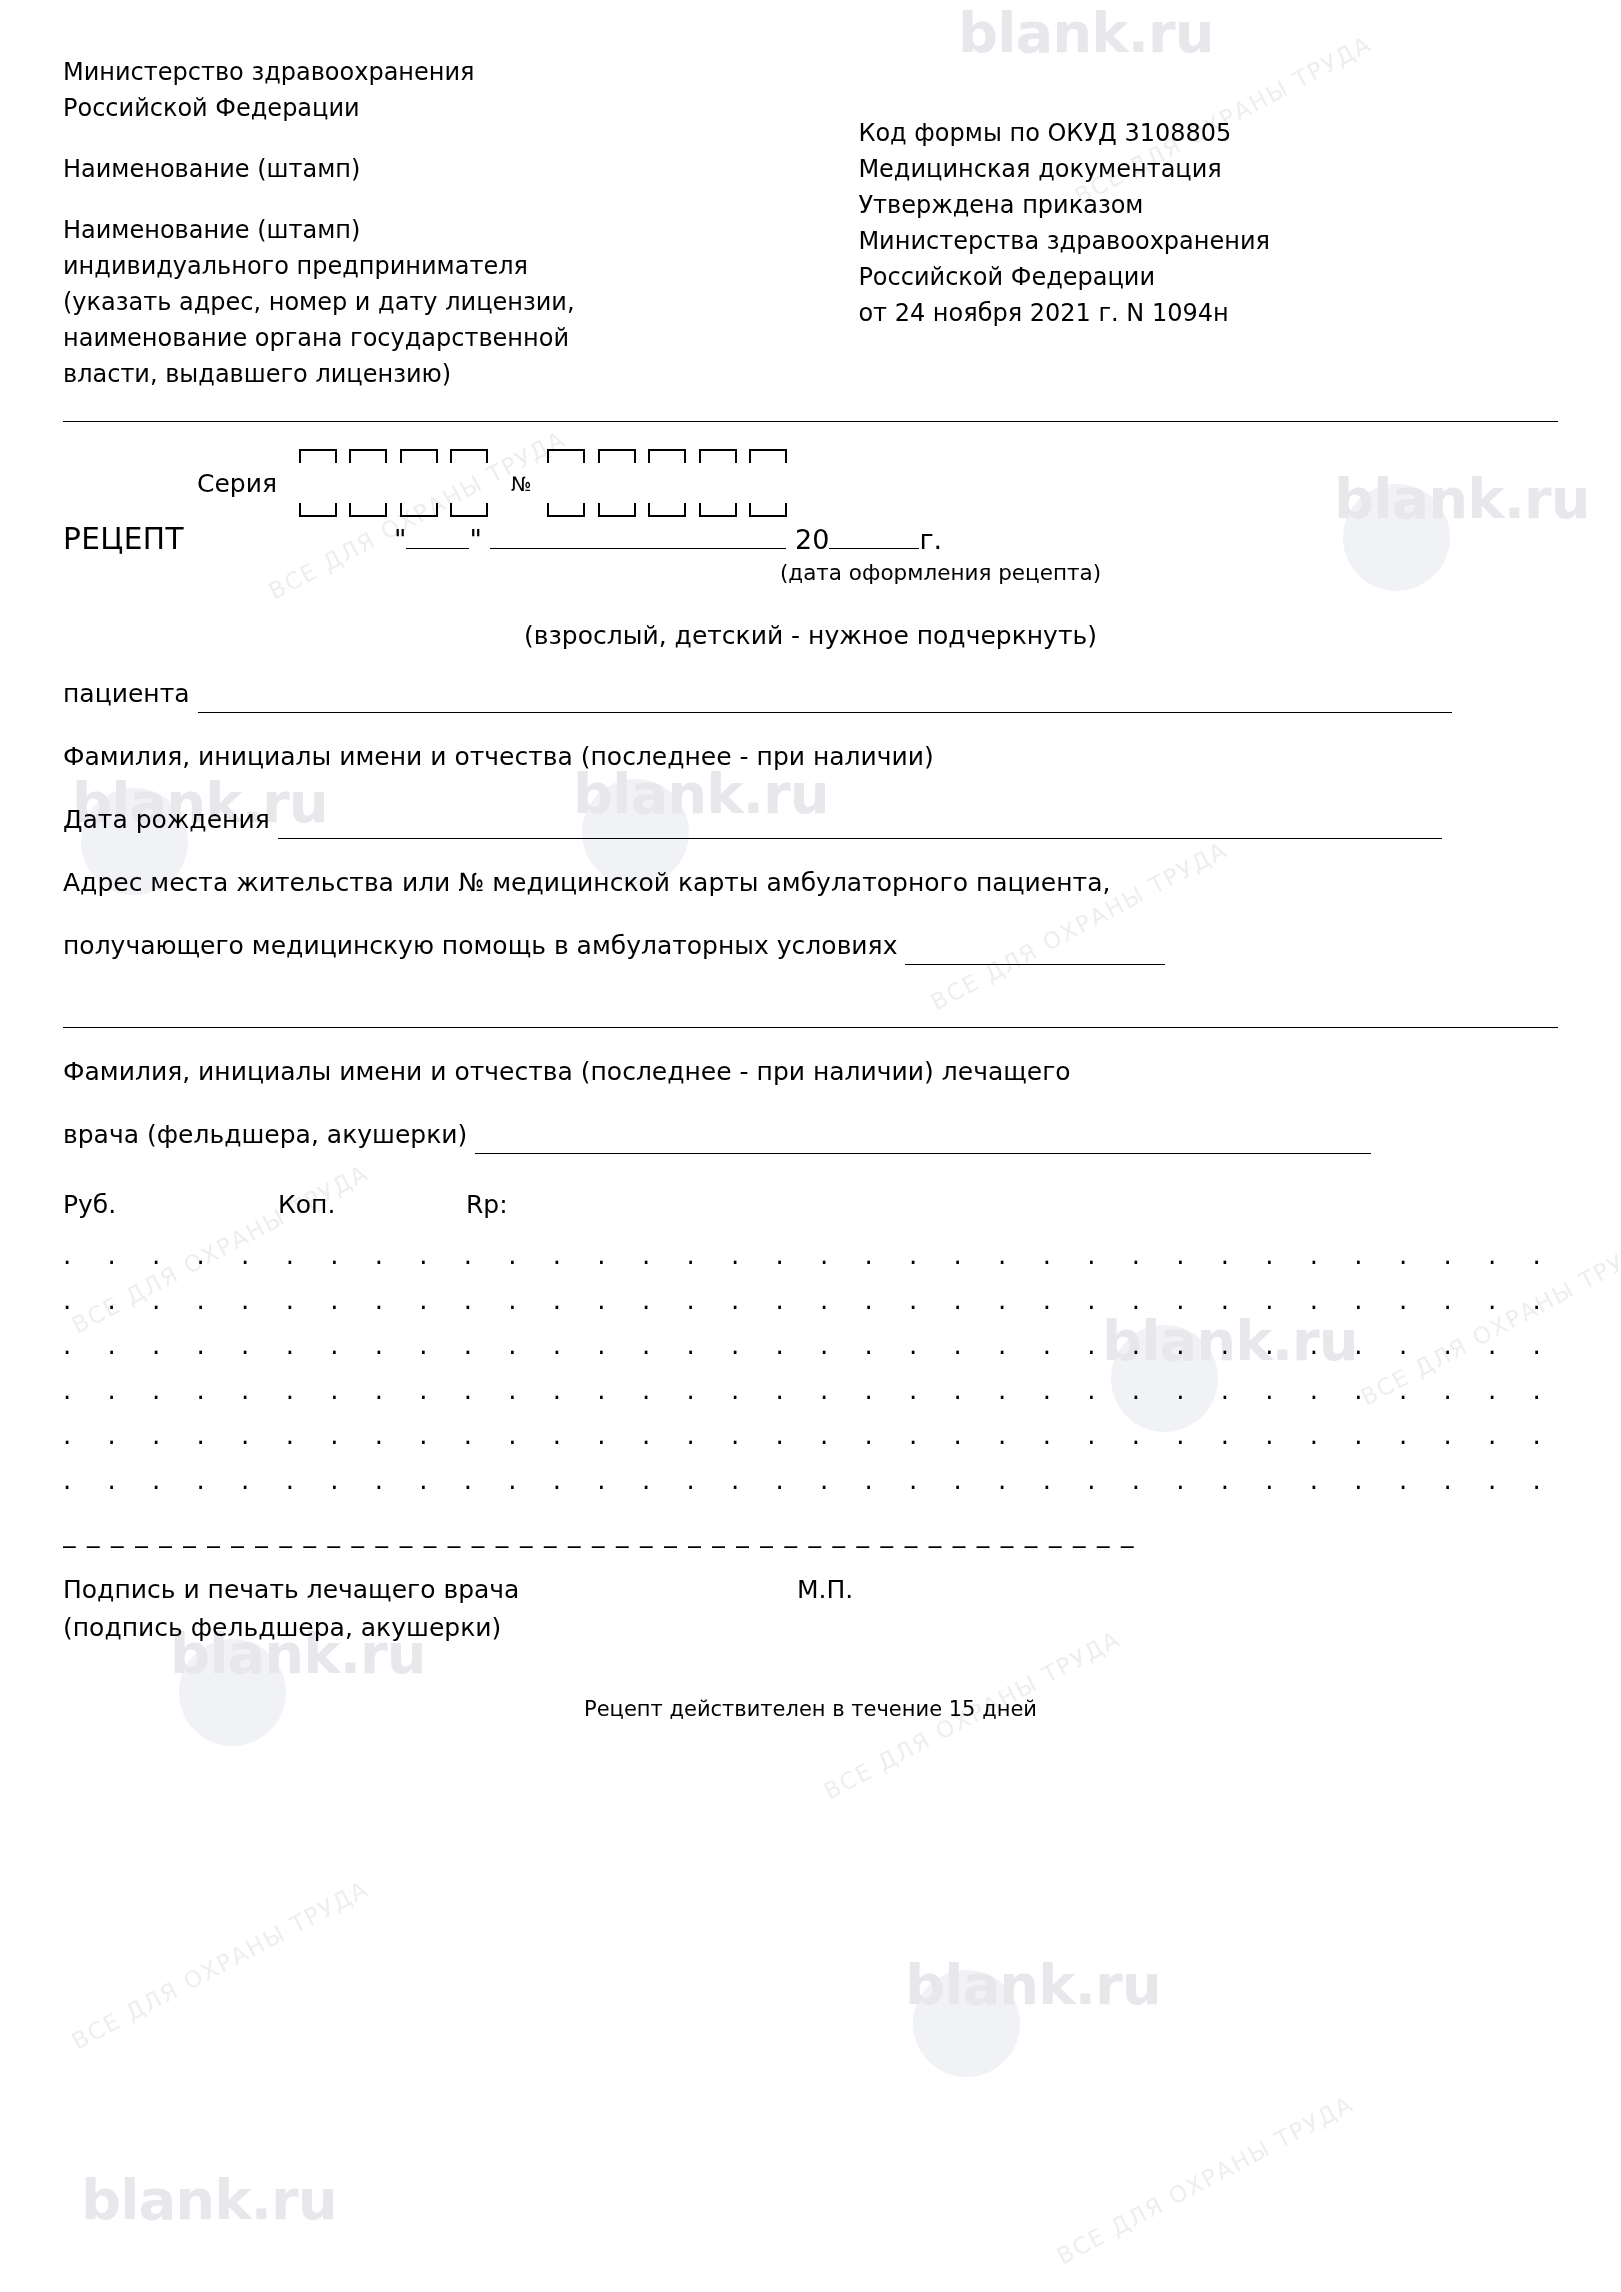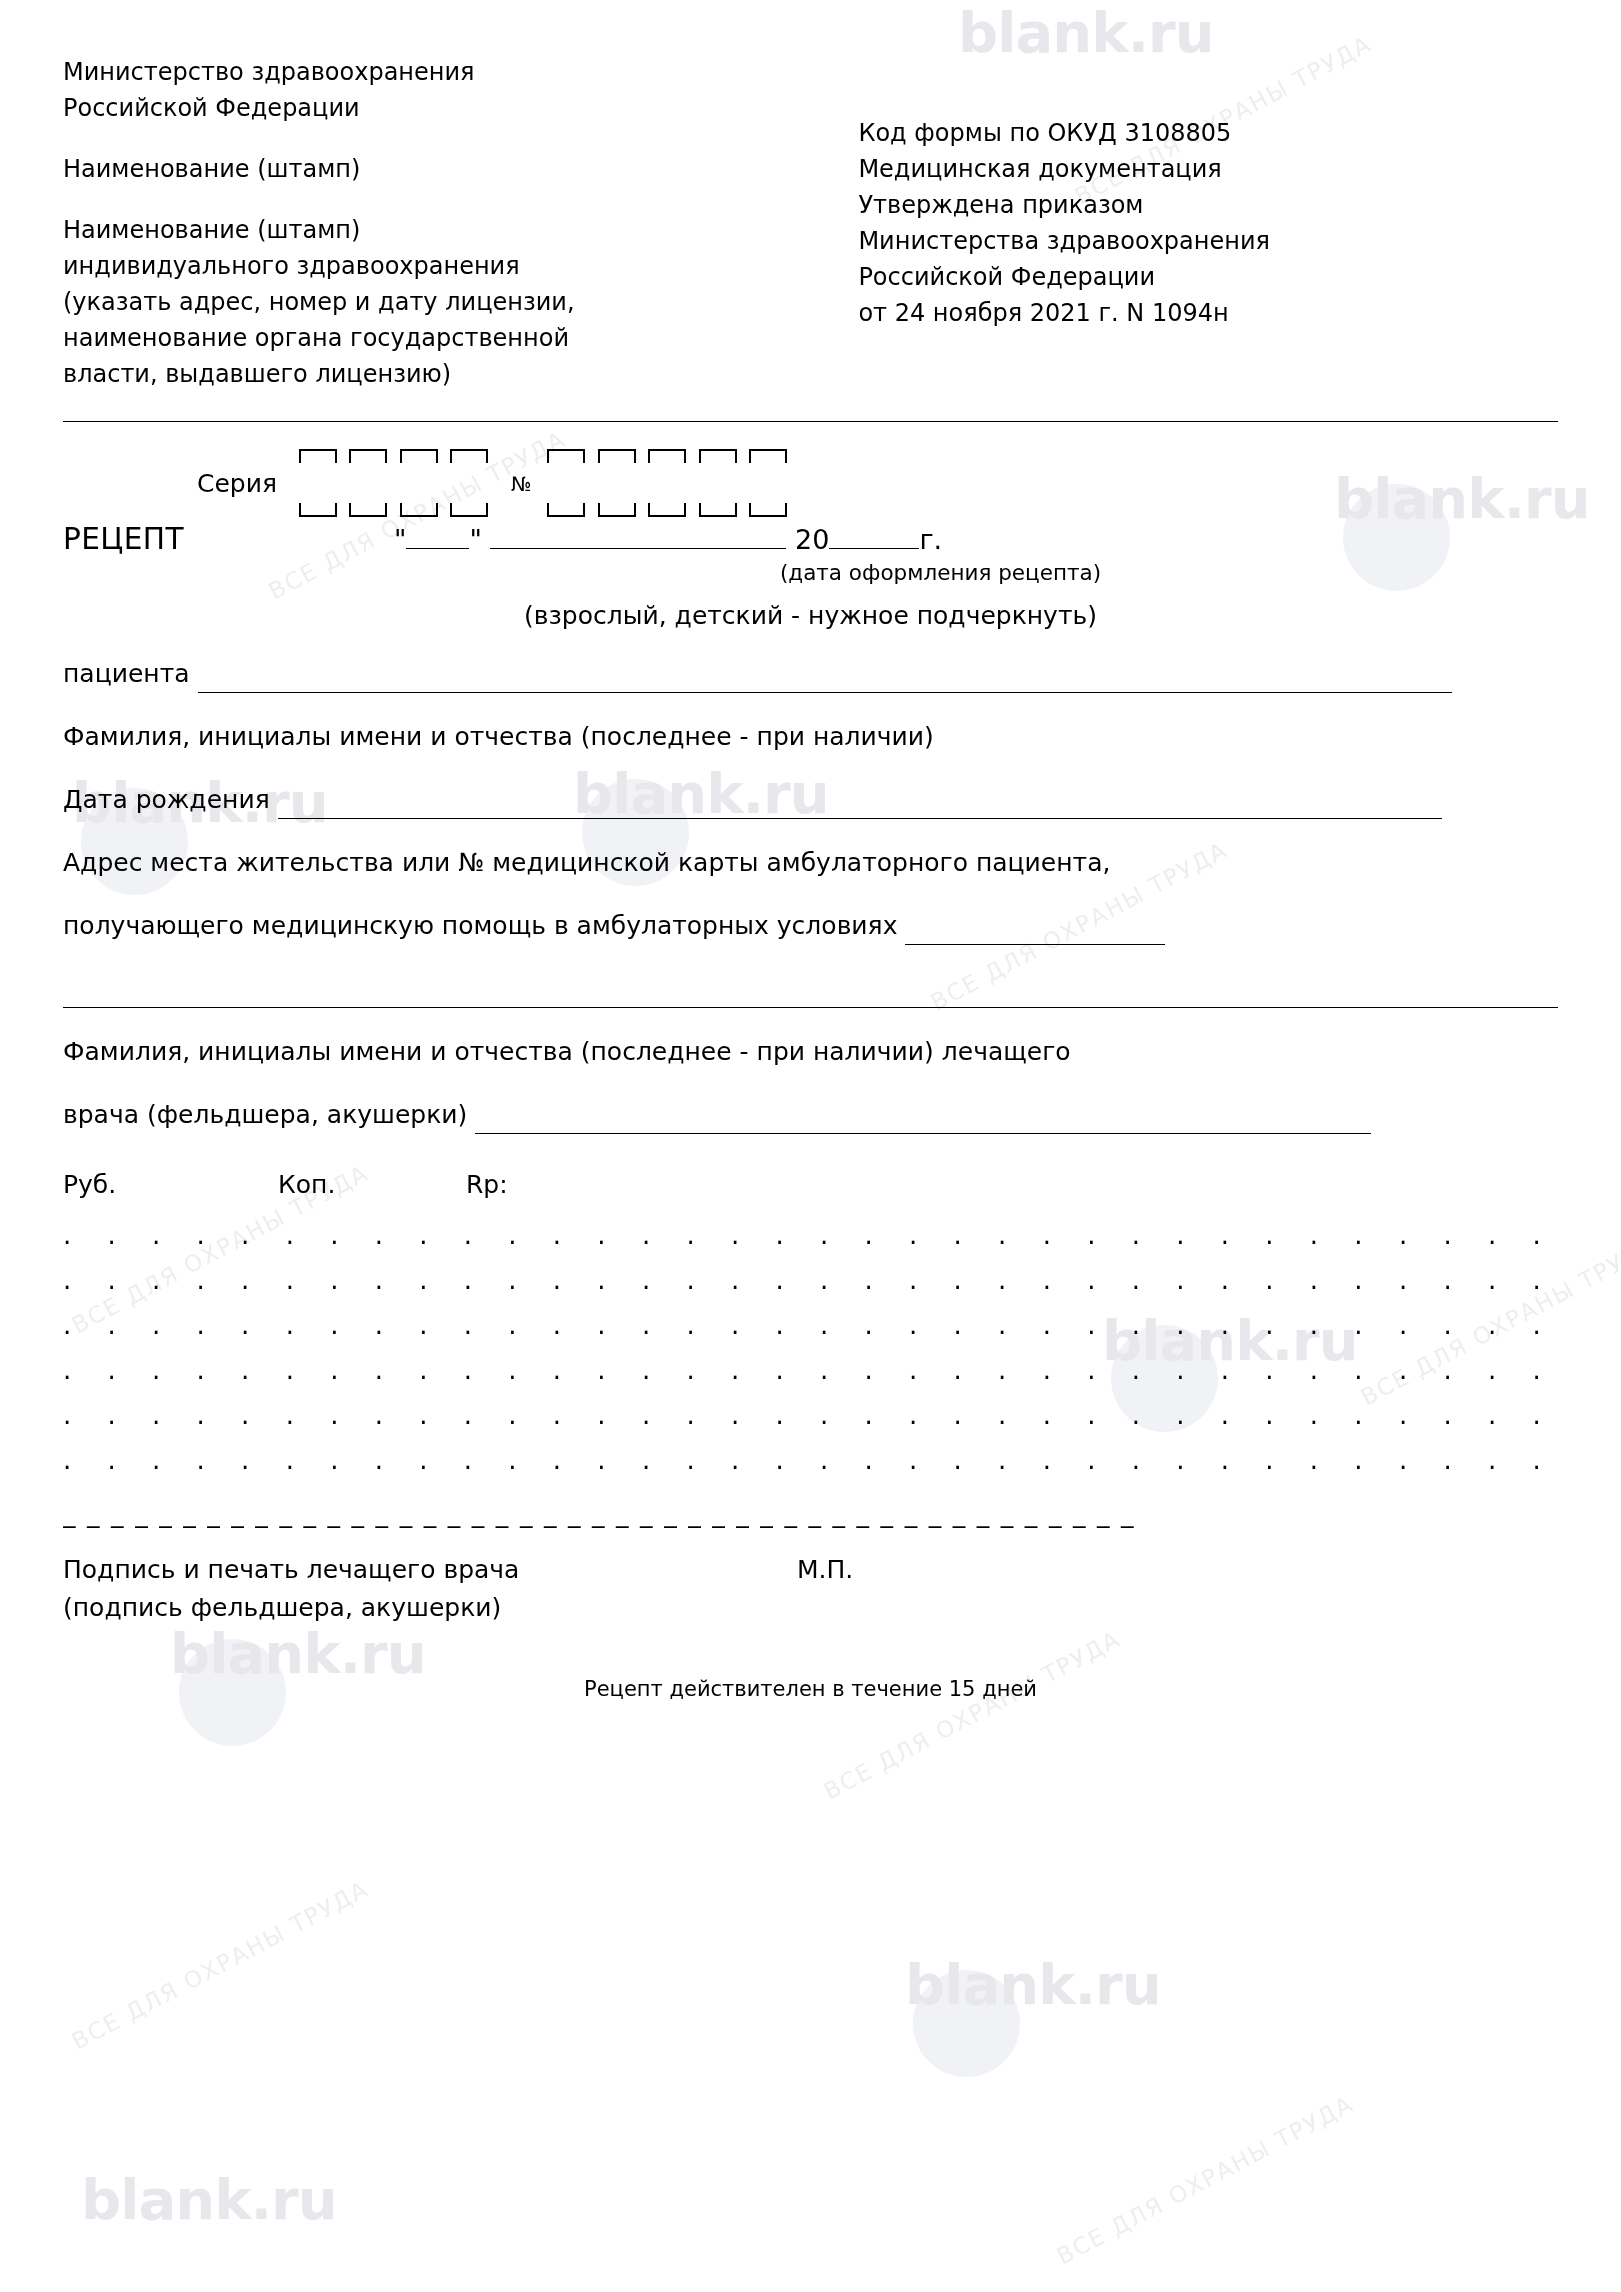--- a/index.html
+++ b/index.html
@@ -145,21 +145,21 @@
   .date-caption {
     font-size: 21.5px;
     text-align: center;
     margin: 3.6px 0 0 0;
     padding-left: 260px;
   }
 
   .center-note {
     text-align: center;
     font-size: 25px;
-    margin-top: 16px;
+    margin-top: 36px;
   }
 
   .field {
     font-size: 25px;
     margin-top: 25px;
     line-height: 38px;
     white-space: nowrap;
   }
   .rule {
     display: inline-block;
@@ -245,21 +245,21 @@
 
   <div class="head">
 
     <div class="head-left">
       <div class="ln">Министерство здравоохранения</div>
       <div class="ln">Российской Федерации</div>
       <div class="gap"></div>
       <div class="ln">Наименование (штамп)</div>
       <div class="gap"></div>
       <div class="ln">Наименование (штамп)</div>
-      <div class="ln">индивидуального здравоохранения</div>
+      <div class="ln">индивидуального предпринимателя</div>
       <div class="ln">(указать адрес, номер и дату лицензии,</div>
       <div class="ln">наименование органа государственной</div>
       <div class="ln">власти, выдавшего лицензию)</div>
     </div>
 
     <div class="head-right">
       <div class="ln">Код формы по ОКУД 3108805</div>
       <div class="ln">Медицинская документация</div>
       <div class="ln">Утверждена приказом</div>
       <div class="ln">Министерства здравоохранения</div>

